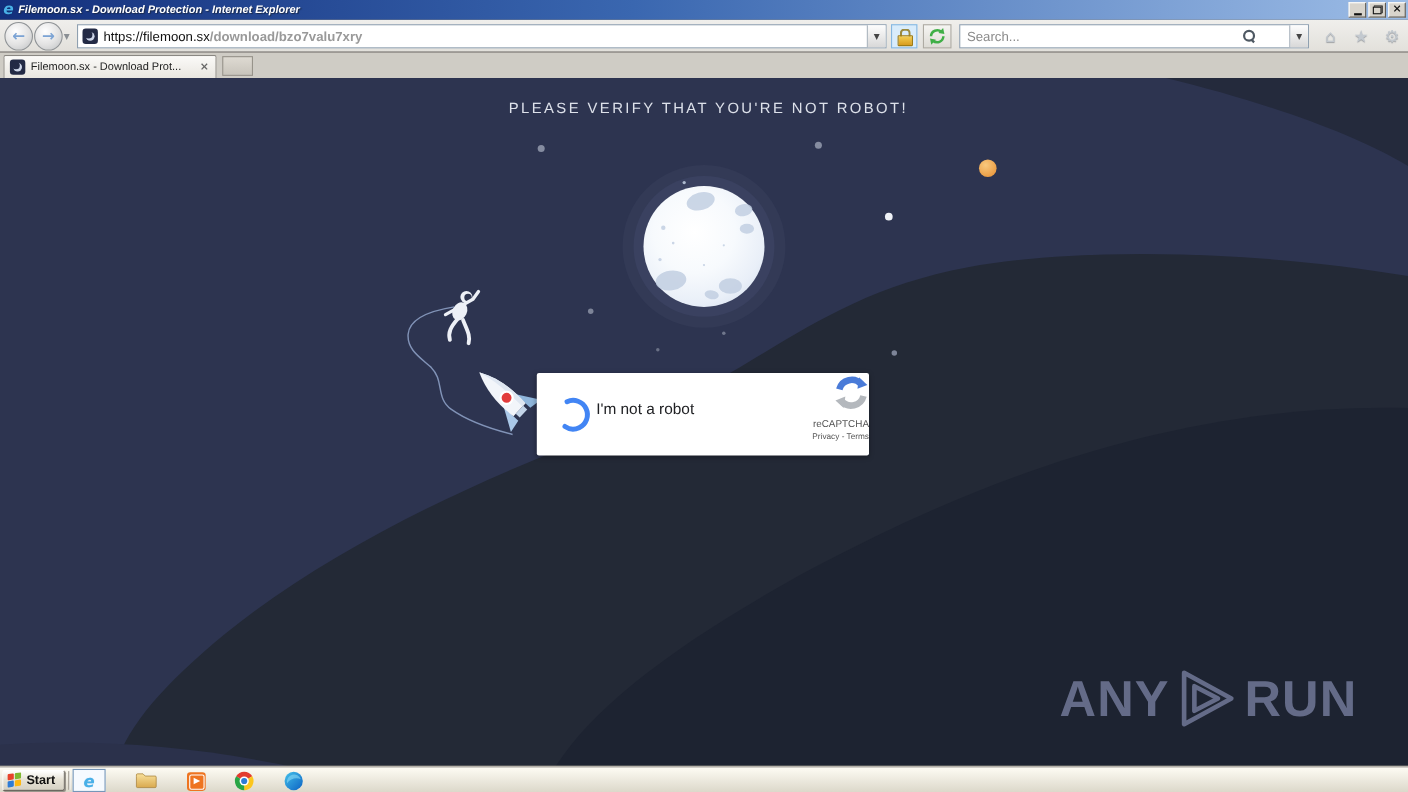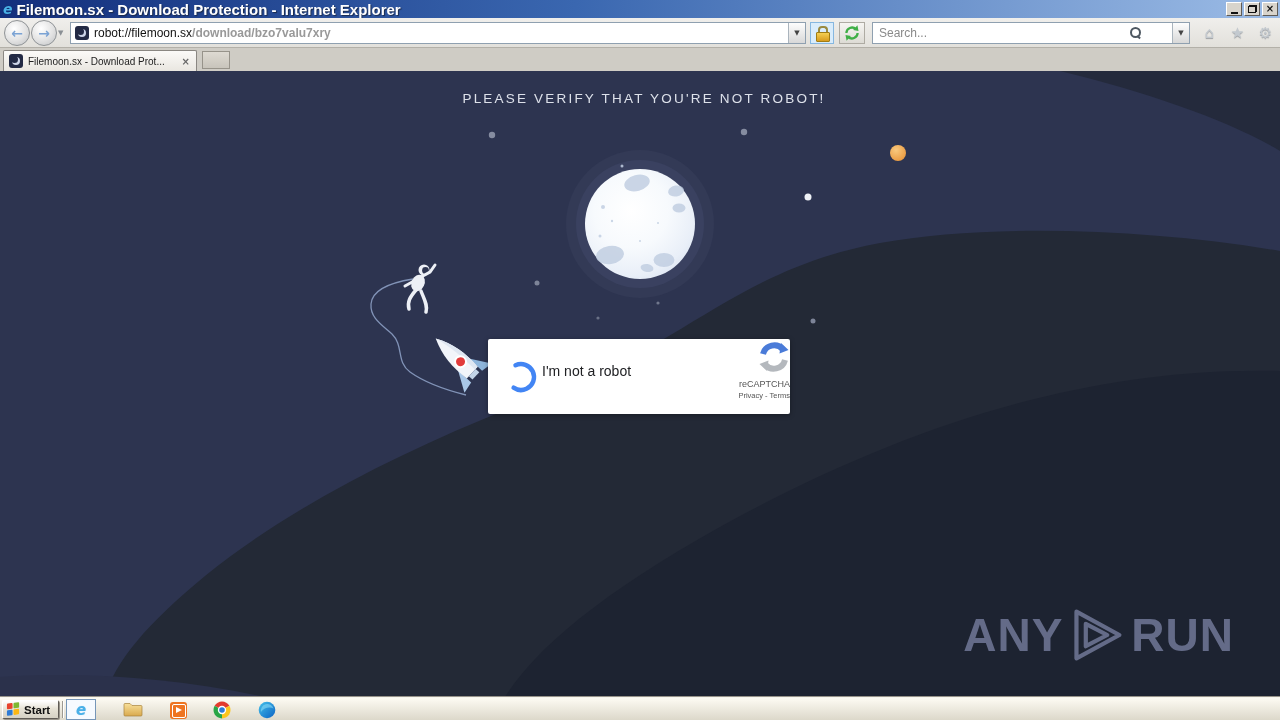--- a/index.html
+++ b/index.html
@@ -5,21 +5,21 @@
   * { margin:0; padding:0; box-sizing:border-box; }
   html,body { width:1280px; height:720px; overflow:hidden; background:#000; }
   #screen { position:relative; width:1280px; height:720px; font-family:"Liberation Sans",sans-serif; overflow:hidden; }
 
   
   .titlebar { position:absolute; left:0; top:0; width:1280px; height:18px;
     background:linear-gradient(90deg,#132f7c 0%,#3a67b0 45%,#9cbce6 100%);
     display:flex; align-items:center; padding-left:3px; }
   .ie-e { font-style:italic; font-weight:bold; color:#49b0e8; font-family:"DejaVu Sans",sans-serif; }
   .titlebar .ie-e { font-size:14px; line-height:14px; text-shadow:0 0 1px #0a2a5a; margin-right:4px; }
-  .win-title { color:#fff; font-size:15px; font-weight:bold; text-shadow:1px 1px 1px #1a2a4a; white-space:nowrap; }
+  .win-title { color:#fff; font-size:10px; font-weight:bold; text-shadow:1px 1px 1px #1a2a4a; white-space:nowrap;font-style:italic; }
   .winbtns { position:absolute; right:2px; top:2px; display:flex; gap:2px; }
   .winbtn { width:16px; height:14px; background:#d8d4cc; border:1px solid; border-color:#ffffff #5f5b55 #5f5b55 #ffffff;
     display:flex; align-items:center; justify-content:center; font-size:10px; font-weight:bold; color:#111;
     font-family:"DejaVu Sans",sans-serif; line-height:10px; }
   .glyph-min { width:7px; height:2px; background:#111; margin-top:7px; }
   .glyph-restore { position:relative; width:9px; height:8px; }
   .glyph-restore::before { content:""; position:absolute; right:0; top:0; width:6px; height:5px; border:1px solid #111; }
   .glyph-restore::after { content:""; position:absolute; left:0; bottom:0; width:6px; height:5px; border:1px solid #111; background:#d8d4cc; }
 
   
@@ -130,21 +130,21 @@
     </div>
   </div>
 
   <div class="toolbar">
     <div class="navbtn" style="left:4px">←</div>
     <div class="navbtn" style="left:31px">→</div>
     <div class="nav-chevron">▼</div>
 
     <div class="addressbar">
       <span class="site-favicon"></span>
-      <span class="url-text"><span class="url-host">robot://filemoon.sx</span><span class="url-path">/download/bzo7valu7xry</span></span>
+      <span class="url-text"><span class="url-host">https://filemoon.sx</span><span class="url-path">/download/bzo7valu7xry</span></span>
       <span class="addr-drop">▼</span>
     </div>
 
     <div class="lock-btn">
       <span class="lock-icon"></span>
     </div>
 
     <div class="refresh-btn">
       <svg width="18" height="18" viewBox="0 0 16 16">
         <path d="M 3,8 A 5,5 0 0 1 11.5,4.6" stroke="#3faf46" stroke-width="2" fill="none"></path>

